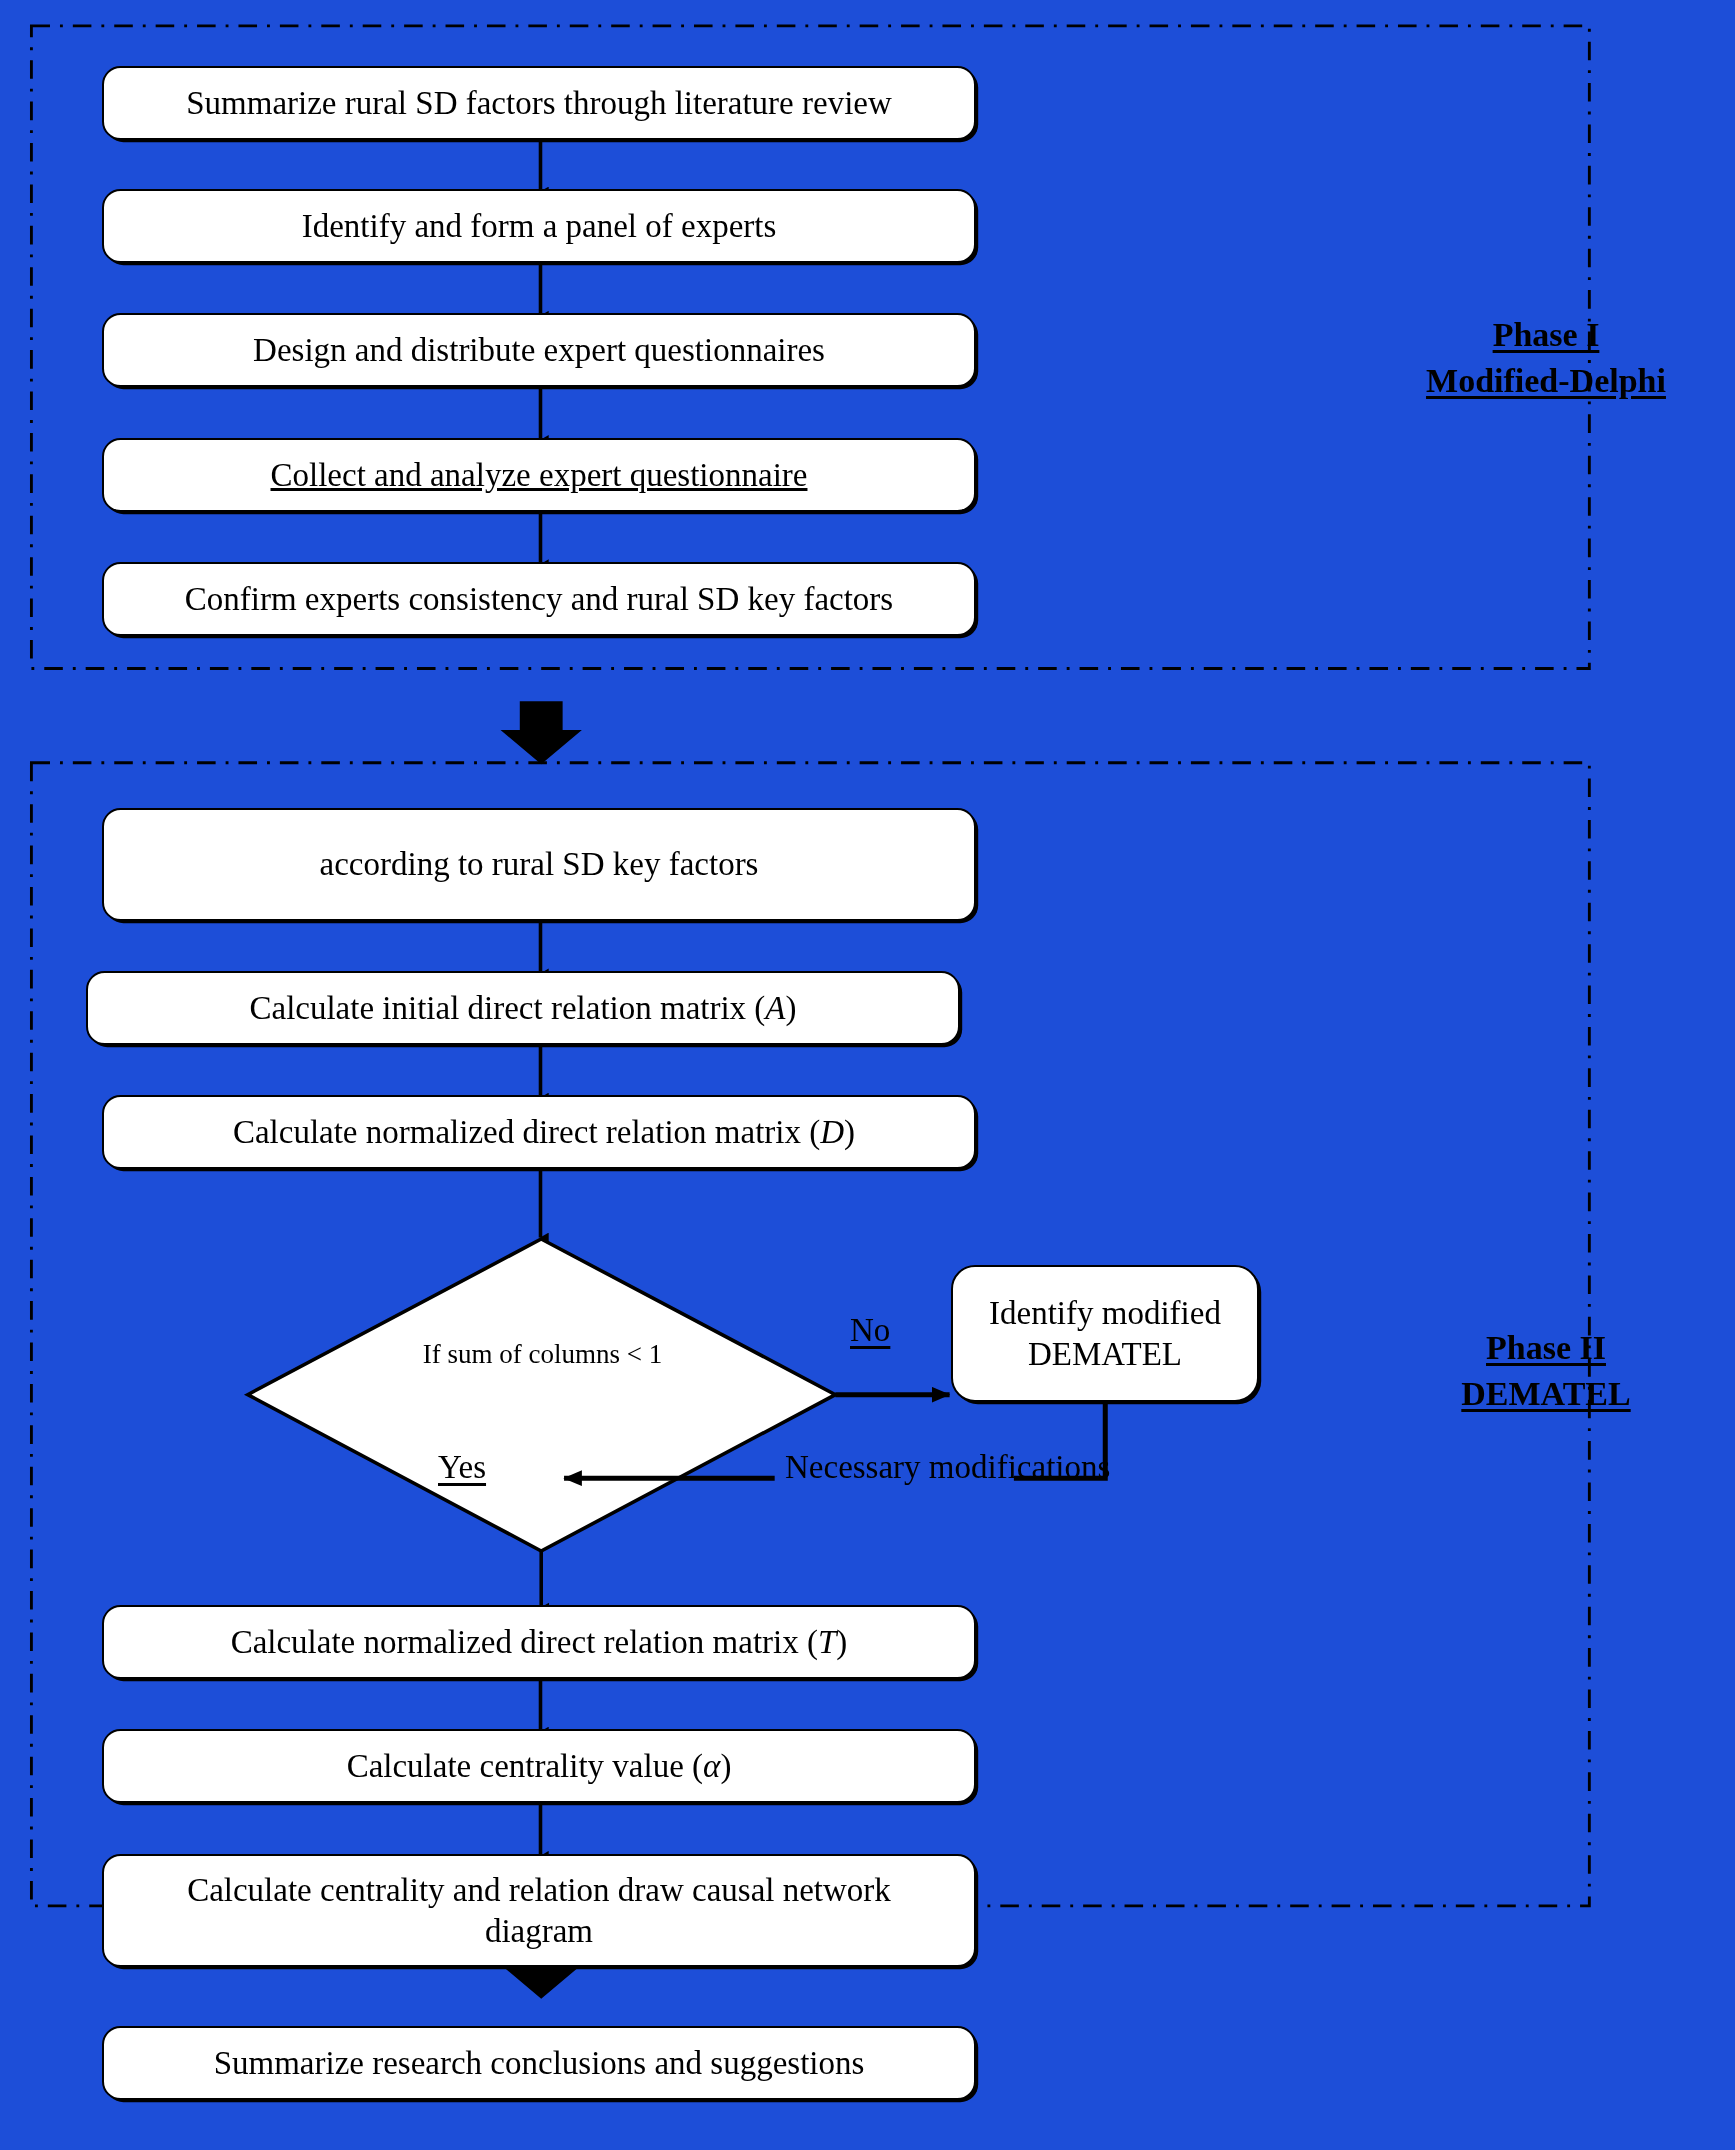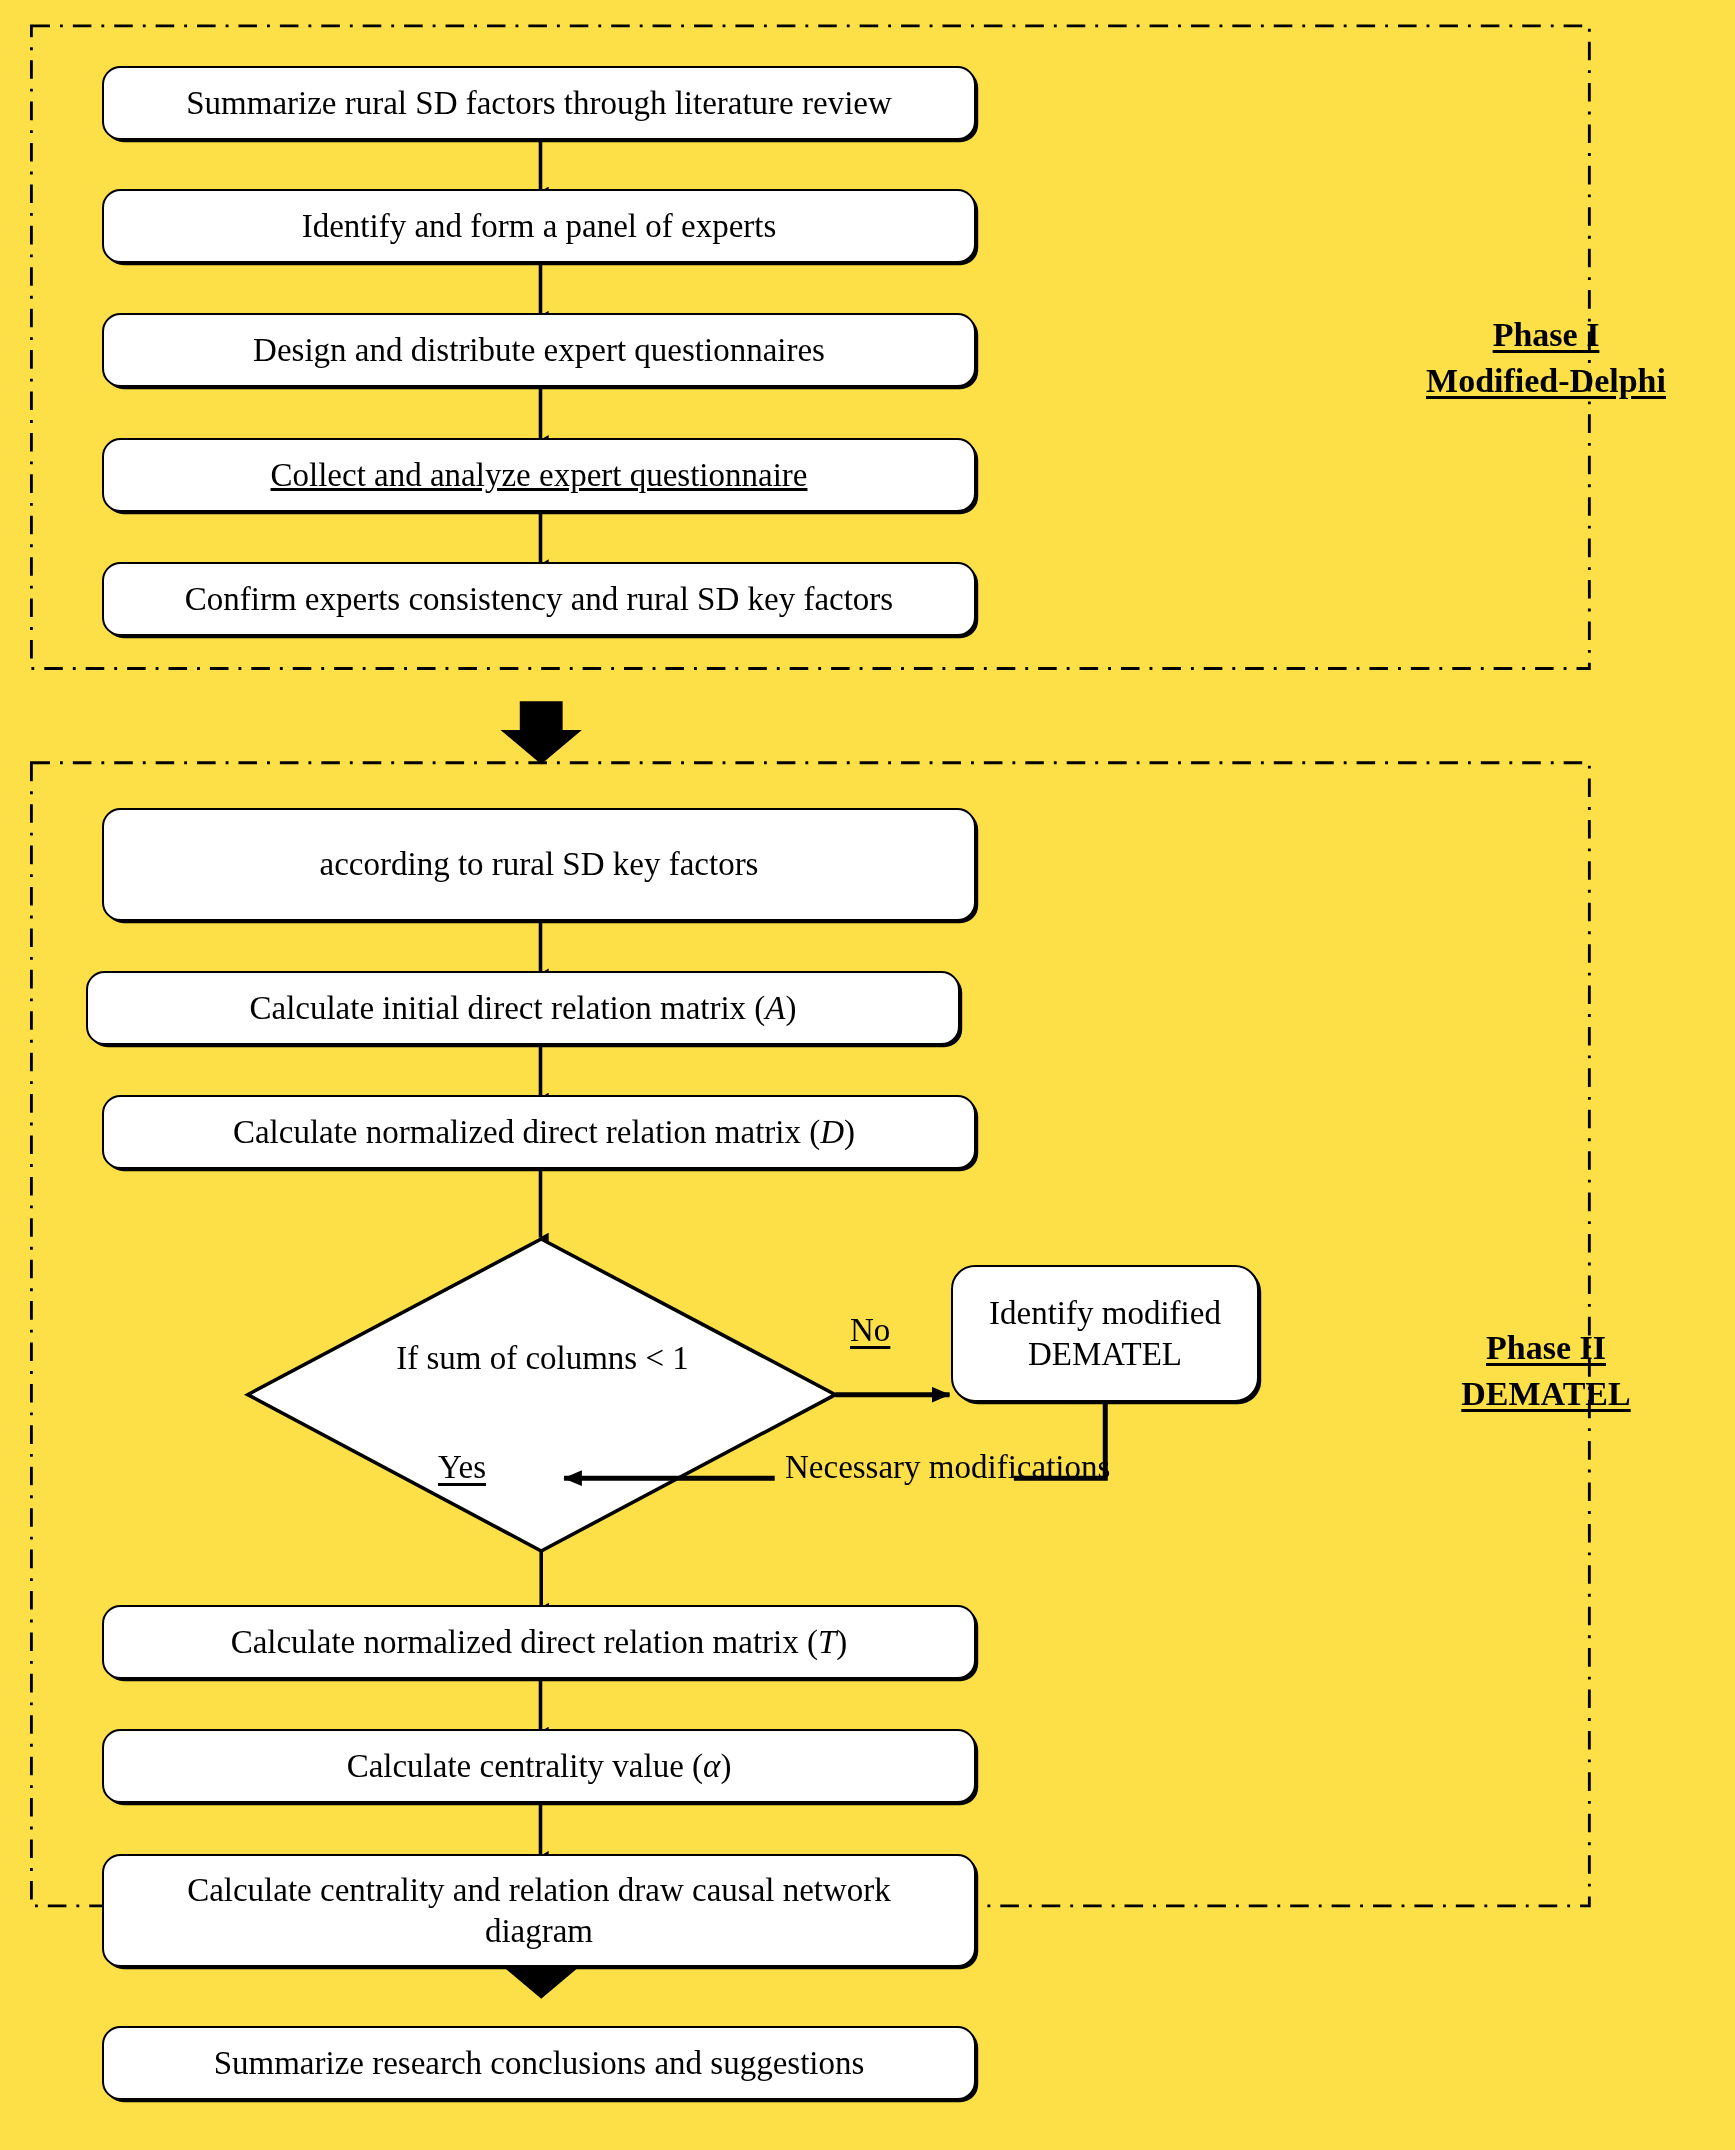--- a/index.html
+++ b/index.html
@@ -7,21 +7,21 @@
     padding: 0;
     background: #ffffff;
   }
   body {
     font-family: "Liberation Serif", "DejaVu Serif", serif;
   }
   #page {
     position: relative;
     width: 1735px;
     height: 2151px;
-    background: #fde047;
+    background: #1d4ed8;
     overflow: hidden;
   }
   svg.layer {
     position: absolute;
     left: 0;
     top: 0;
     width: 1735px;
     height: 2151px;
   }
   .node-box {
@@ -38,21 +38,21 @@
     font-size: 33px;
     line-height: 1.24;
     color: #000000;
     padding: 0 13px;
   }
   .node-box .txt { display: block; }
   .node-box .it { font-style: italic; }
   .diamond-label {
     position: absolute;
     text-align: center;
-    font-size: 33px;
+    font-size: 27px;
     line-height: 1.45;
     color: #000;
     pointer-events: none;
   }
   .edge-label {
     position: absolute;
     font-size: 33px;
     color: #000;
     text-decoration: underline;
     text-underline-offset: 5px;

